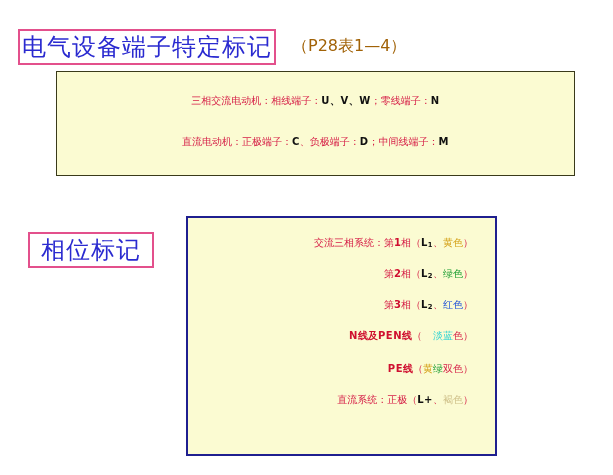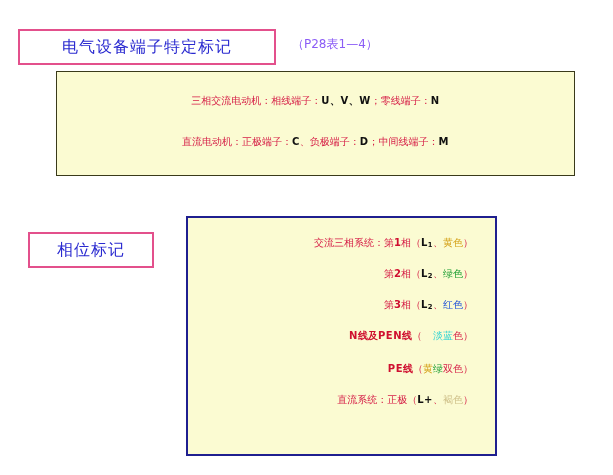--- a/index.html
+++ b/index.html
@@ -16,21 +16,21 @@
     font-family: "DejaVu Sans", "Liberation Sans", sans-serif;
     -webkit-font-smoothing: antialiased;
   }
 
   
   .label-box {
     position: absolute;
     border: 2px solid #e3508c;
     background: #ffffff;
     color: #2a2ad0;
-    font-size: 16px;
+    font-size: 24px;
     line-height: 1;
     letter-spacing: 1px;
     white-space: nowrap;
     display: flex;
     align-items: center;
     justify-content: center;
     font-family: "DejaVu Serif", "Liberation Serif", serif;
   }
 
   #title-box {
@@ -45,22 +45,22 @@
     top: 200px;
     width: 122px;
     height: 32px;
     margin-top: 32px;
   }
 
   #table-ref {
     position: absolute;
     left: 292px;
     top: 36px;
-    font-size: 12px;
-    color: #8b5cf6;
+    font-size: 16px;
+    color: #a16207;
     white-space: nowrap;
     font-family: "DejaVu Sans", "Liberation Sans", sans-serif;
   }
 
   
   .panel {
     position: absolute;
     background: #fbfbd2;
     box-sizing: border-box;
   }

